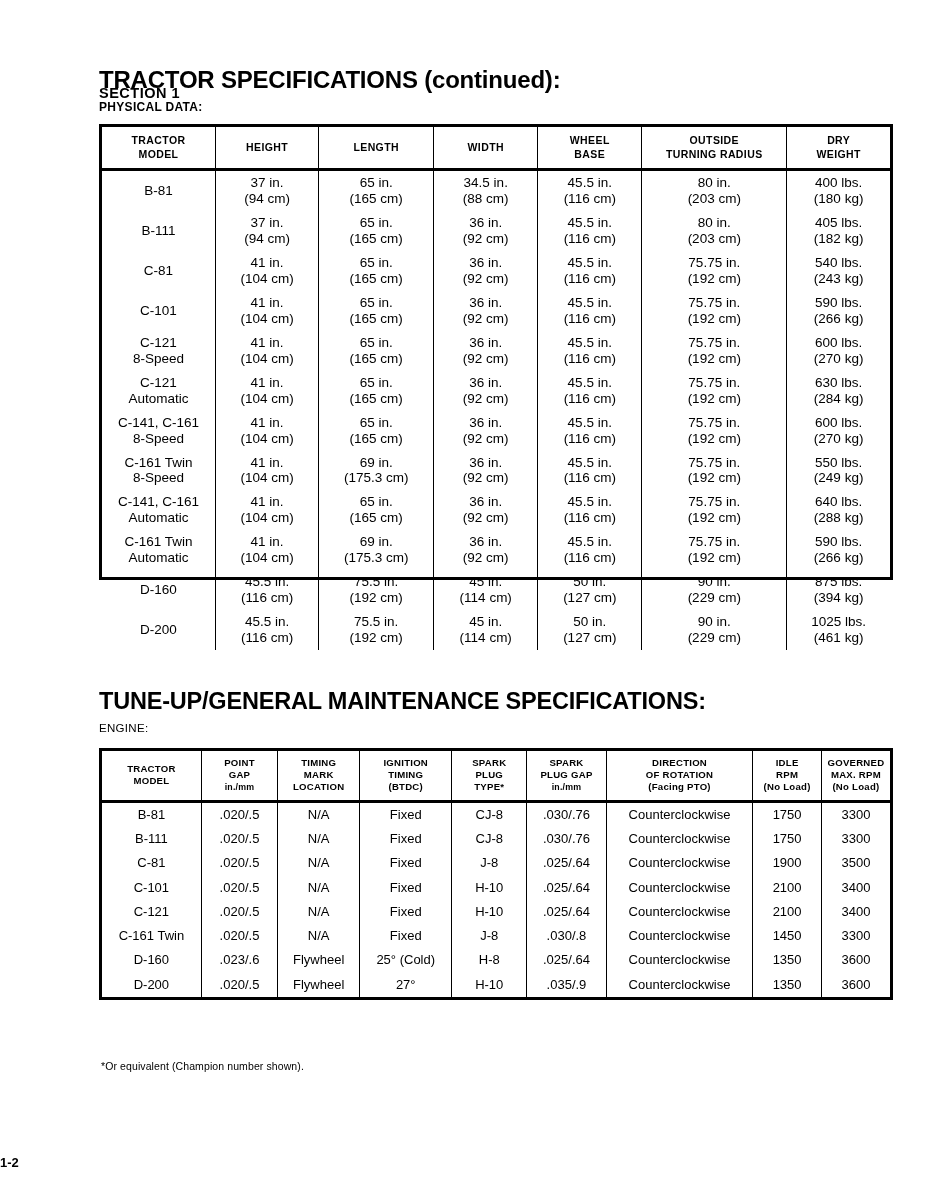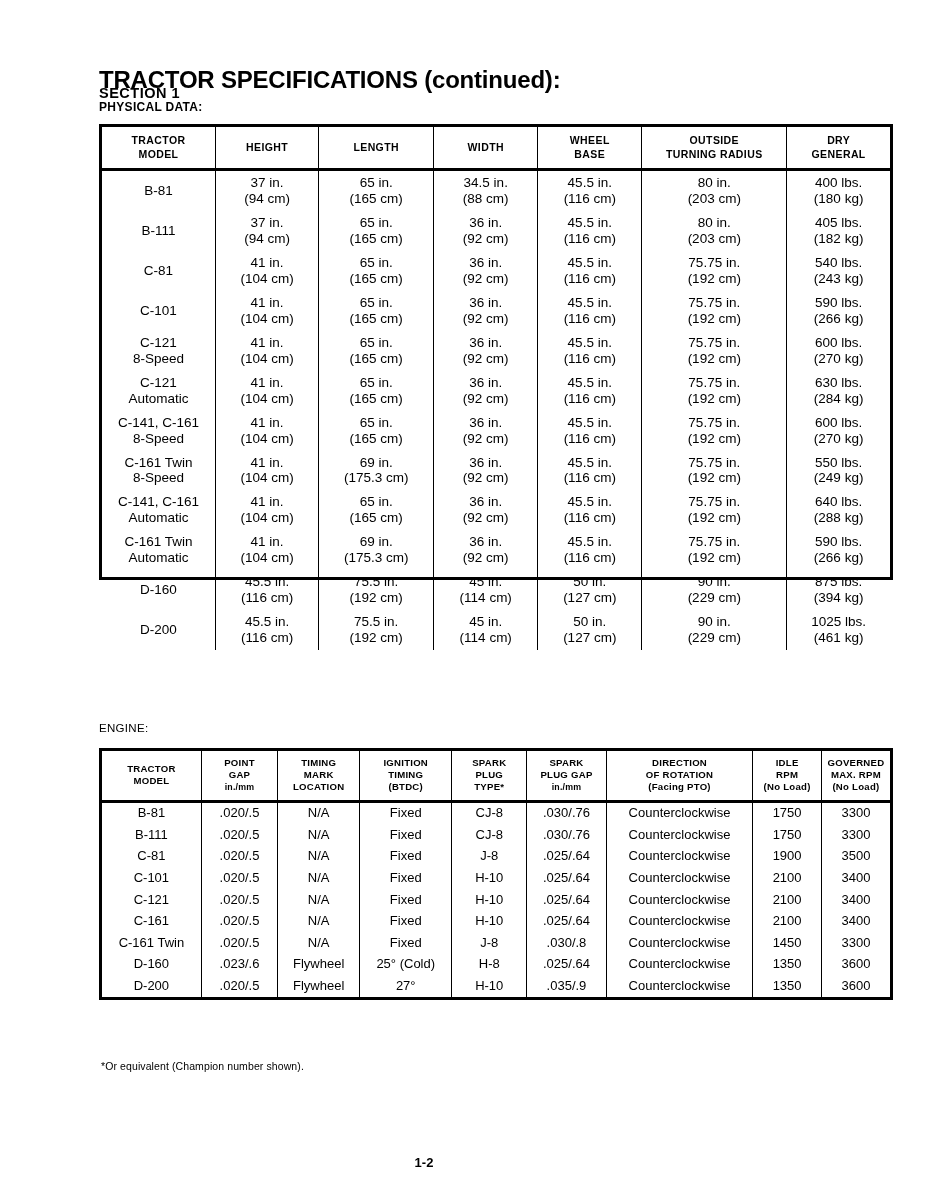--- a/index.html
+++ b/index.html
@@ -147,21 +147,20 @@
     left: 101px;
     top: 1060px;
     font-size: 10.5px;
     letter-spacing: 0.1px;
   }
   .page-num {
     position: absolute;
     left: 0;
     top: 1155px;
     width: 848px;
-    text-align: center;
     font-size: 13px;
     font-weight: bold;
   }
 </style>
 </head>
 <body>
 
 <div class="page">
 
   <div class="section-label">SECTION 1</div>
@@ -199,21 +198,21 @@
           <th>
             <span>WHEEL</span><br>
             <span>BASE</span>
           </th>
           <th>
             <span>OUTSIDE</span><br>
             <span>TURNING RADIUS</span>
           </th>
           <th>
             <span>DRY</span><br>
-            <span>GENERAL</span>
+            <span>WEIGHT</span>
           </th>
         </tr>
       </thead>
       <tbody id="physical-body">
           <tr>
             <td>B-81</td>
             <td>37 in.
 (94 cm)</td>
             <td>65 in.
 (165 cm)</td>
@@ -394,20 +393,21 @@
 (127 cm)</td>
             <td>90 in.
 (229 cm)</td>
             <td>1025 lbs.
 (461 kg)</td>
           </tr>
         </tbody>
     </table>
   </div>
 
+  <div class="title2">TUNE-UP/GENERAL MAINTENANCE SPECIFICATIONS:</div>
 
   <div class="sub-label2">ENGINE:</div>
 
   <div class="tbl-wrap" id="engine-table-wrap">
     <table class="spec" id="engine-table">
       <colgroup>
         <col style="width:12.6%">
         <col style="width:9.7%">
         <col style="width:10.4%">
         <col style="width:11.7%">
@@ -515,31 +515,20 @@
             <td>.020/.5</td>
             <td>N/A</td>
             <td>Fixed</td>
             <td>H-10</td>
             <td>.025/.64</td>
             <td>Counterclockwise</td>
             <td>2100</td>
             <td>3400</td>
           </tr>
           <tr>
-            <td>C-161</td>
-            <td>.020/.5</td>
-            <td>N/A</td>
-            <td>Fixed</td>
-            <td>H-10</td>
-            <td>.025/.64</td>
-            <td>Counterclockwise</td>
-            <td>2100</td>
-            <td>3400</td>
-          </tr>
-          <tr>
             <td>C-161 Twin</td>
             <td>.020/.5</td>
             <td>N/A</td>
             <td>Fixed</td>
             <td>J-8</td>
             <td>.030/.8</td>
             <td>Counterclockwise</td>
             <td>1450</td>
             <td>3300</td>
           </tr>

